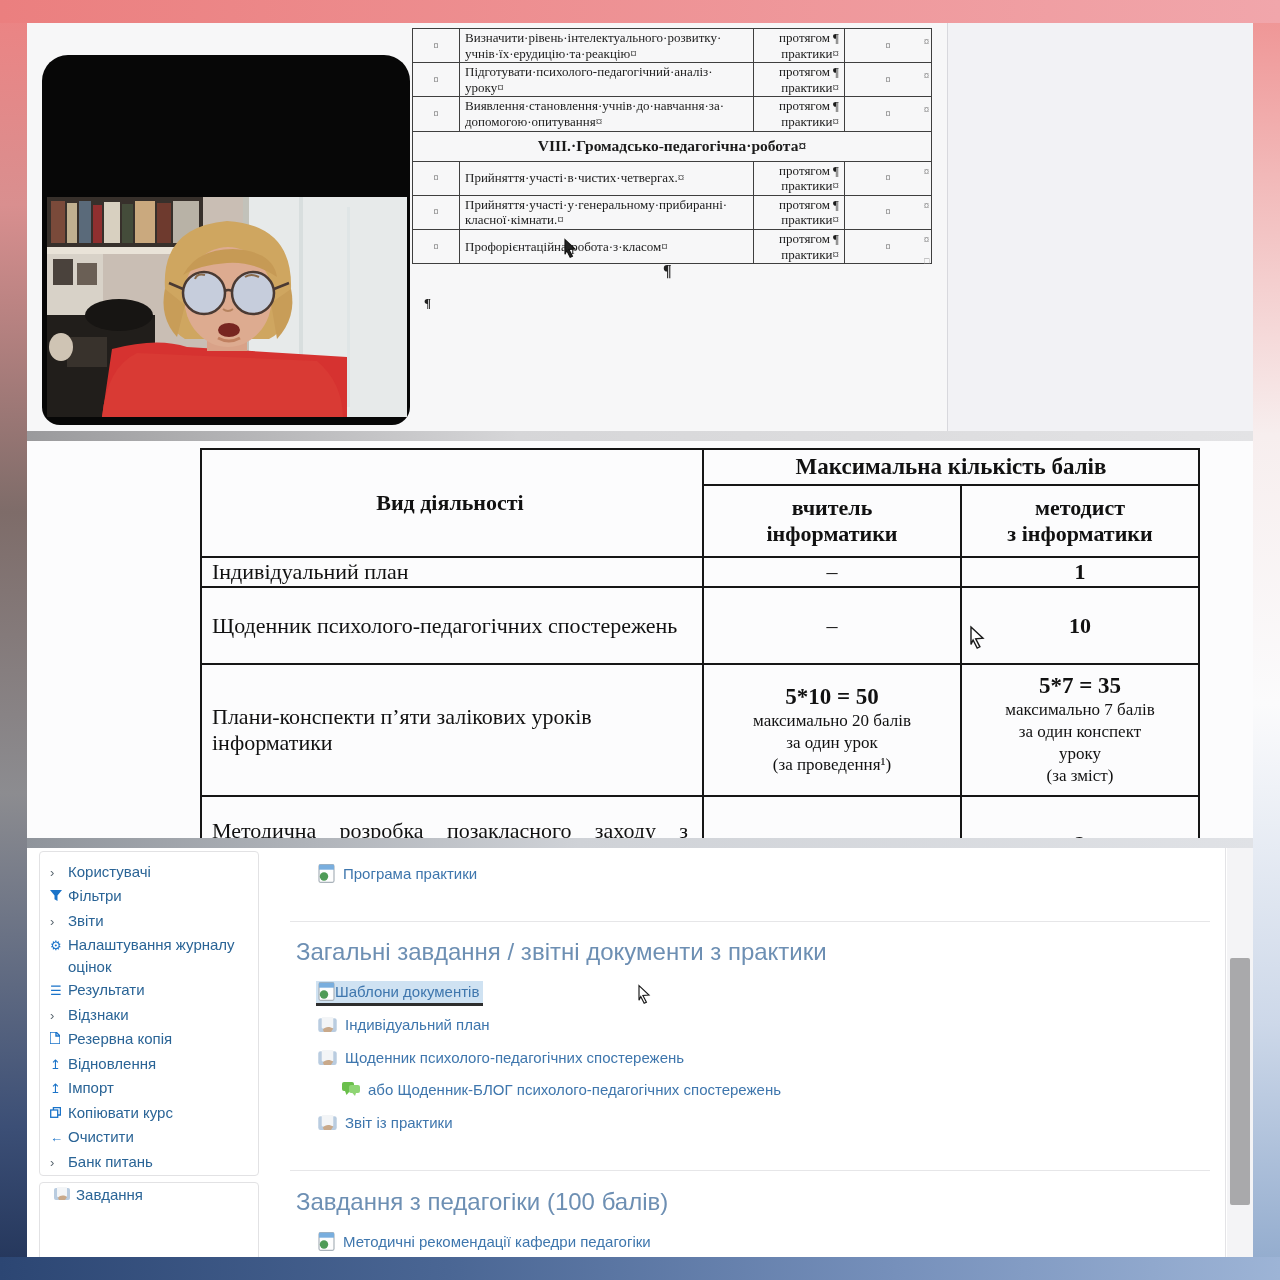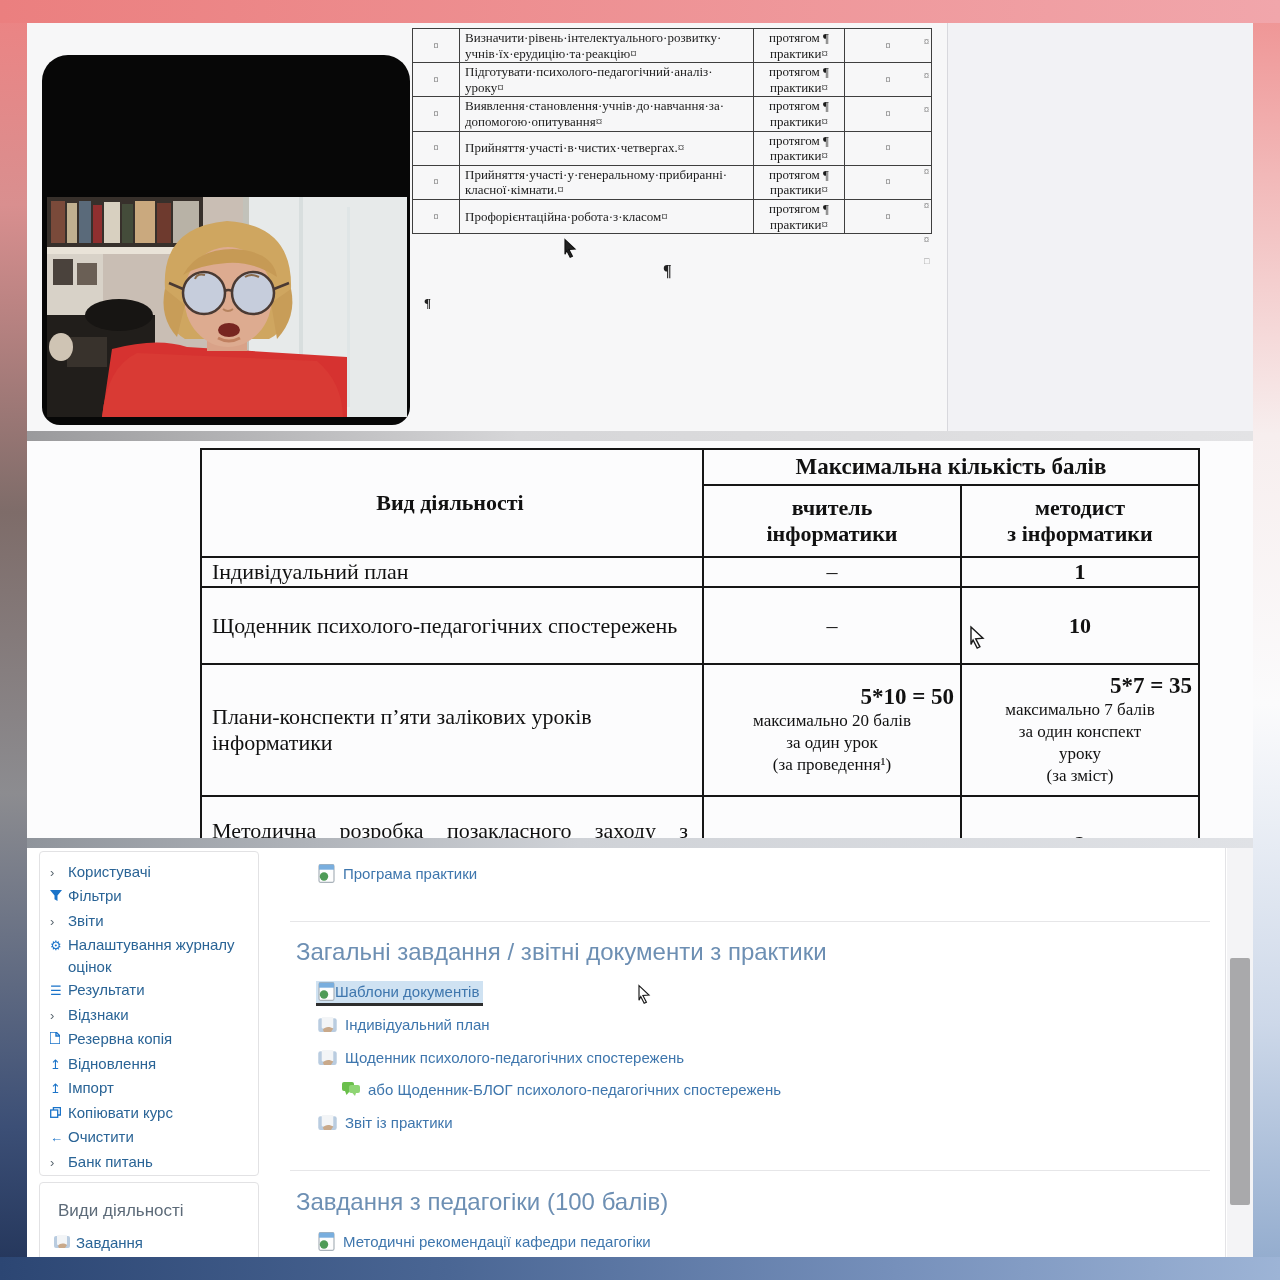--- a/index.html
+++ b/index.html
@@ -23,39 +23,39 @@
 
   
   .video-frame{left:42px;top:55px;width:368px;height:370px;background:#070707;border-radius:26px 26px 18px 18px;overflow:hidden;}
   .webcam{position:absolute;left:5px;top:142px;width:360px;height:220px;}
 
   
   .word-table{left:412px;top:28px;border-collapse:collapse;font-family:"Liberation Serif",serif;font-size:13px;color:#1b1b1b;}
   .word-table td{border:1px solid #3f3f3f;padding:1px 5px;vertical-align:middle;line-height:1.2;}
   .word-table .c-mark{width:36px;text-align:center;color:#555;font-size:10px;}
   .word-table .c-text{width:283px;}
-  .word-table .c-when{width:80px;text-align:center;}
+  .word-table .c-when{width:80px;text-align:right;}
   .word-table .c-score{width:76px;text-align:center;color:#555;font-size:10px;}
   .word-table .c-sect{text-align:center;font-weight:bold;font-size:15.5px;}
   .row-ends{left:924px;top:28px;width:14px;font-family:"Liberation Serif",serif;font-size:10px;color:#555;}
   .row-ends span{position:absolute;left:0;}
   .pilcrow{font-family:"Liberation Serif",serif;font-size:16px;color:#222;font-weight:bold;}
 
   
   .mid-band{left:27px;top:441px;width:1226px;height:397px;background:#fcfcfd;overflow:hidden;}
   .score-table{position:absolute;left:173px;top:7px;border-collapse:collapse;font-family:"Liberation Serif",serif;color:#111;}
   .score-table td{border:2px solid #161616;vertical-align:middle;padding:0 6px;}
   .score-table .h1{font-weight:bold;font-size:23px;text-align:center;margin-left:48px;}
   .score-table .act{width:476px;font-size:22px;padding-left:10px;padding-right:14px;}
   .score-table .just{text-align:justify;text-align-last:auto;}
   .score-table .t-col{width:244px;text-align:center;}
   .score-table .m-col{width:224px;text-align:center;}
   .score-table .dash{font-size:22px;text-align:center;}
   .score-table .num{font-size:22px;font-weight:bold;text-align:center;}
-  .formula{font-size:23px;font-weight:bold;text-align:right;}
+  .formula{font-size:23px;font-weight:bold;text-align:center;}
   .note{font-size:17px;text-align:center;line-height:1.3;}
 
   
   .strip-midbot{left:27px;top:838px;width:1226px;height:10px;background:linear-gradient(90deg,#8f949b,#cfd2d7 45%,#e0e2e6);}
   .bottom-area{left:27px;top:848px;width:1226px;height:409px;background:#ffffff;padding-left:34px;}
   .side-box{position:absolute;border:1px solid #e2e2e4;border-radius:4px;background:#fff;}
   .side-box1{left:12px;top:3px;width:218px;height:315px;padding:8px 0 0 0;}
   .side-box2{left:12px;top:334px;width:218px;height:120px;}
   .side-item{display:block;padding:1.5px 10px 1.5px 28px;text-indent:-18px;font-size:15px;line-height:20.5px;color:#2a6496;cursor:pointer;}
   .side-item .ic{display:inline-block;width:18px;text-indent:0;color:#1a73c9;font-size:13px;}
@@ -114,20 +114,23 @@
       <td class="c-mark">¤</td>
       <td class="c-text">
             <div class="preline">Виявлення·становлення·учнів·до·навчання·за·
 допомогою·опитування¤</div>
           </td>
       <td class="c-when">
             <div class="preline">протягом ¶
 практики¤</div>
           </td>
       <td class="c-score">¤</td>
+    </tr>
+    <tr style="height:30px">
+      <td class="c-sect" colspan="4">VIII.·Громадсько-педагогічна·робота¤</td>
     </tr>
     <tr style="height:34px">
       <td class="c-mark">¤</td>
       <td class="c-text">
             <div class="preline">Прийняття·участі·в·чистих·четвергах.¤</div>
           </td>
       <td class="c-when">
             <div class="preline">протягом ¶
 практики¤</div>
           </td>
@@ -294,21 +297,20 @@
       <div class="side-item"><span class="ic">↥</span><span>Імпорт</span></div>
       <div class="side-item"><span class="ic"><svg width="11" height="11" viewBox="0 0 11 11">
               <rect x="0.7" y="3" width="7" height="7.3" fill="none" stroke="#1a73c9" stroke-width="1.3"></rect>
               <path d="M3.4 3V0.7h7v7.3H8" fill="none" stroke="#1a73c9" stroke-width="1.3"></path>
             </svg></span><span>Копіювати курс</span></div>
       <div class="side-item"><span class="ic">←</span><span>Очистити</span></div>
       <div class="side-item"><span class="ic chev">›</span><span>Банк питань</span></div>
     </div>
 
     <div class="side-box side-box2">
-      <div class="panel-title">Види діяльності</div>
       <div class="side-item" style="padding-left:36px;text-indent:-22px"><span class="ic" style="width:22px"><svg width="16" height="13" viewBox="0 0 16 13">
               <rect x="0" y="1" width="16" height="12" rx="2" fill="#b9cce0"></rect>
               <rect x="3" y="0" width="10" height="10" rx="1" fill="#f3f5f7"></rect>
               <path d="M4 11c2-3 6-3 9-1l-2 3H5Z" fill="#c9a98a"></path>
             </svg></span><span>Завдання</span></div>
     </div>
   </div>
 
   <div class="content-link" style="left:318px;top:864px">
     <svg class="doc-ico" width="17" height="19" viewBox="0 0 17 19">

